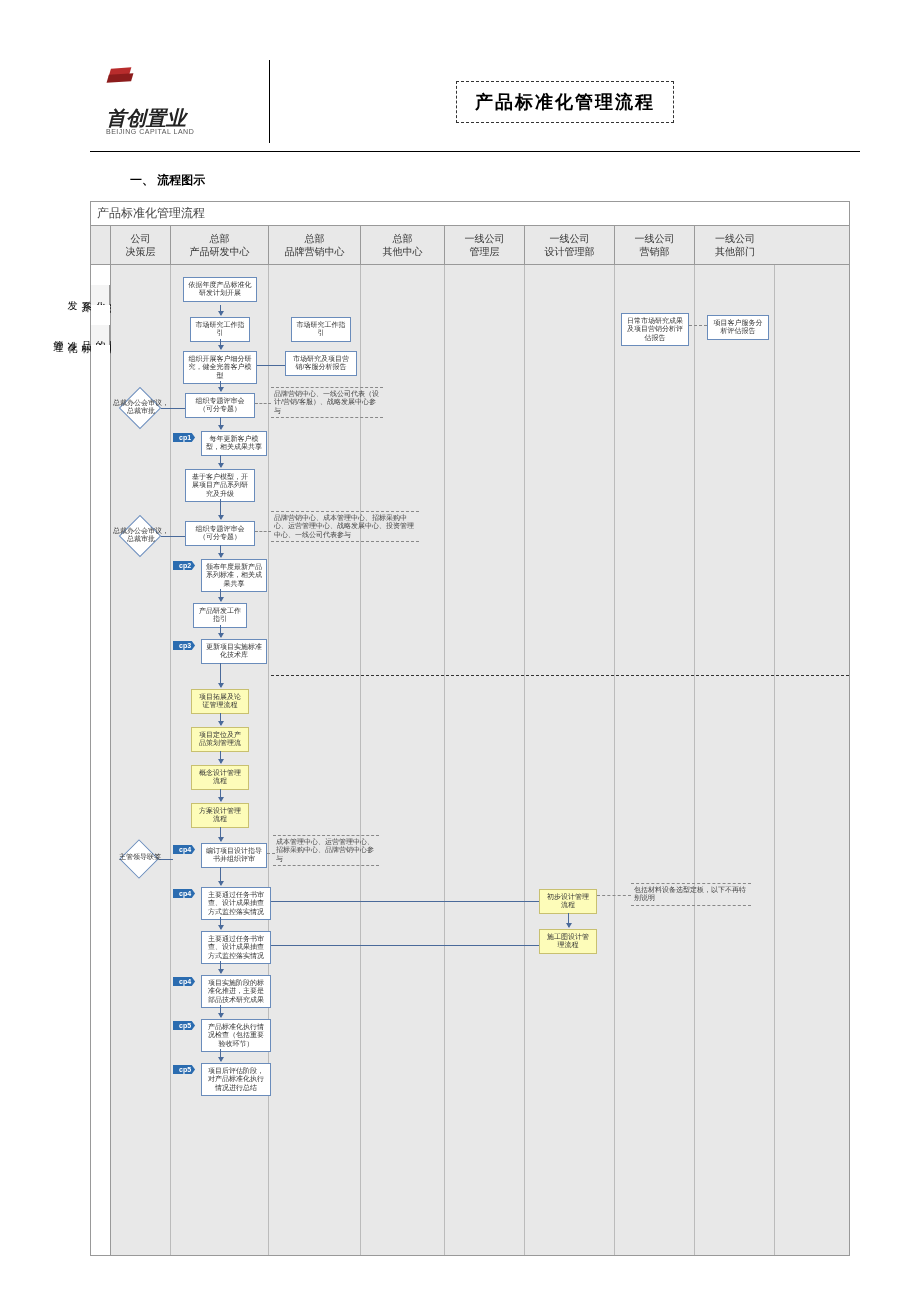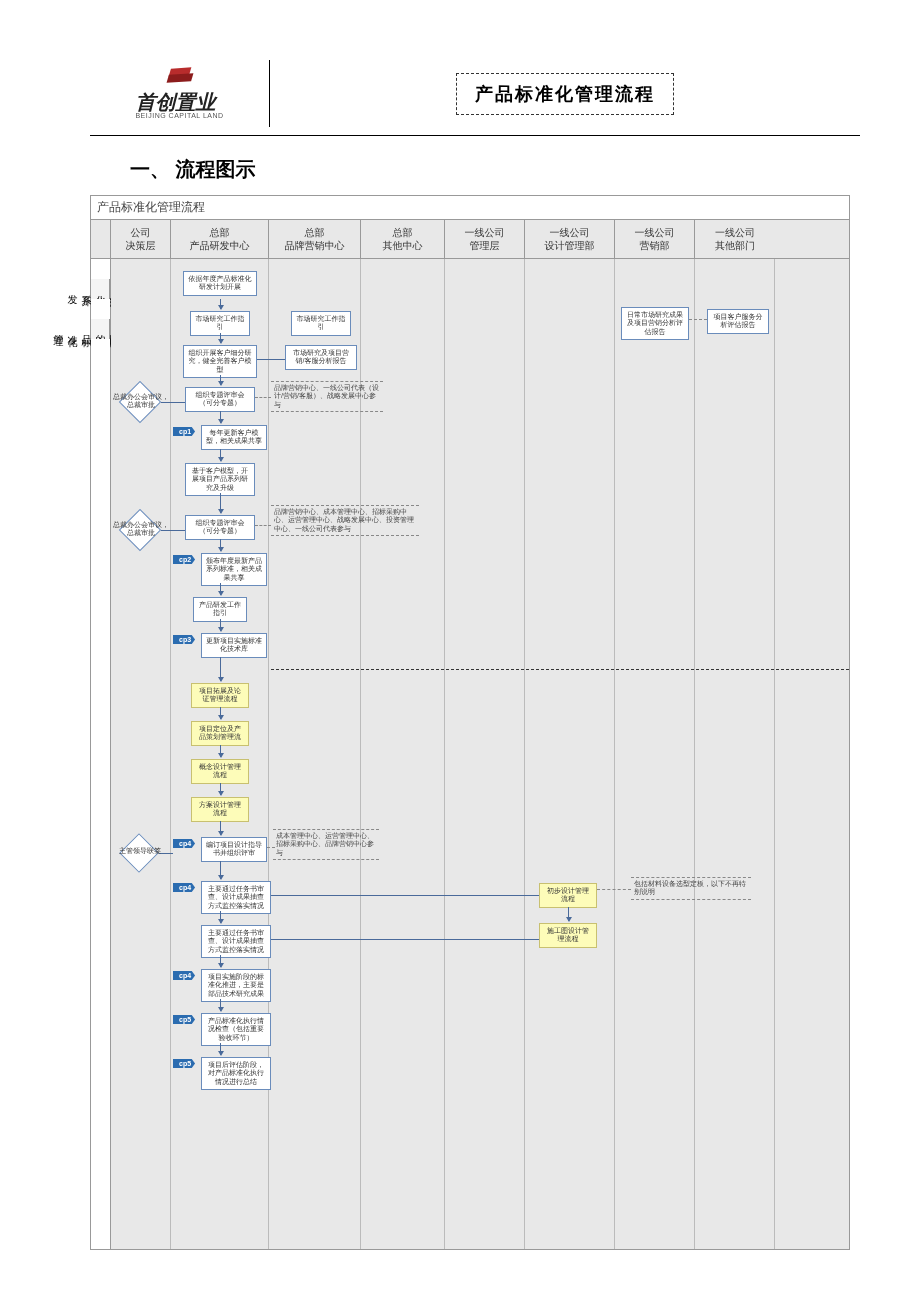--- a/index.html
+++ b/index.html
@@ -1,31 +1,31 @@
 <!DOCTYPE html>
 <html><head>
   <meta charset="utf-8">
   <style>
     * { margin: 0; padding: 0; box-sizing: border-box; }
     body { font-family: "Microsoft YaHei", SimSun, sans-serif; background: #fff; width: 920px; font-size: 10px; }
     .page { padding: 60px 60px 0 90px; }
     .header { display: flex; border-bottom: 1.5px solid #000; padding-bottom: 8px; margin-bottom: 20px; }
     .header-col { border-right: 1px solid #000; padding: 8px 16px; display: flex; flex-direction: column; justify-content: center; }
     .header-col:last-child { border-right: none; }
-    .logo-col { flex: 0 0 180px; display: flex; align-items: center; gap: 6px; }
+    .logo-col { flex: 0 0 180px; display: flex; gap: 22px; }
     .logo-icon { width: 28px; height: 18px; position: relative; }
     .logo-icon .top { position: absolute; top: 0; left: 4px; width: 20px; height: 8px; background: #b82c2c; transform: skewX(-20deg) rotate(-4deg); }
     .logo-icon .bot { position: absolute; top: 6px; left: 2px; width: 24px; height: 8px; background: #8c1c1c; transform: skewX(-20deg) rotate(-4deg); }
     .logo-text-cn { font-size: 20px; font-weight: bold; font-style: italic; color: #222; line-height: 1; }
     .logo-text-en { font-size: 7px; color: #555; letter-spacing: 0.5px; }
     .title-col { flex: 1; align-items: center; }
     .title-box { border: 1px dashed #333; padding: 8px 18px; font-size: 18px; font-weight: bold; letter-spacing: 2px; font-family: SimHei, sans-serif; }
     .meta-col { flex: 0 0 220px; font-size: 13px; line-height: 1.6; font-family: SimSun, serif; }
 
-    .section-title { font-size: 20px; font-weight: bold; margin: 16px 0 12px 40px; font-family: SimHei, sans-serif; }
+    .section-title { font-size: 12px; font-weight: bold; margin: 16px 0 12px 40px; font-family: SimHei, sans-serif; }
 
     .flow-wrap { position: relative; border: 1px solid #999; width: 760px; margin-left: 0; background: #fff; }
     .flow-title { font-size: 12px; padding: 3px 6px; color: #444; }
     .lanes-header { display: flex; background: #e8e8e8; border-top: 1px solid #999; border-bottom: 1px solid #999; }
     .side-label-col { flex: 0 0 20px; border-right: 1px solid #999; }
     .lane-h { border-right: 1px solid #999; text-align: center; padding: 6px 2px; font-size: 10px; line-height: 1.3; color: #333; }
     .lane-h:last-child { border-right: none; }
 
     .body-row { display: flex; position: relative; }
     .side-label { flex: 0 0 20px; border-right: 1px solid #999; display: flex; align-items: center; justify-content: center; writing-mode: vertical-rl; font-size: 10px; padding: 8px 0; background: #f4f4f4; letter-spacing: 2px; }

